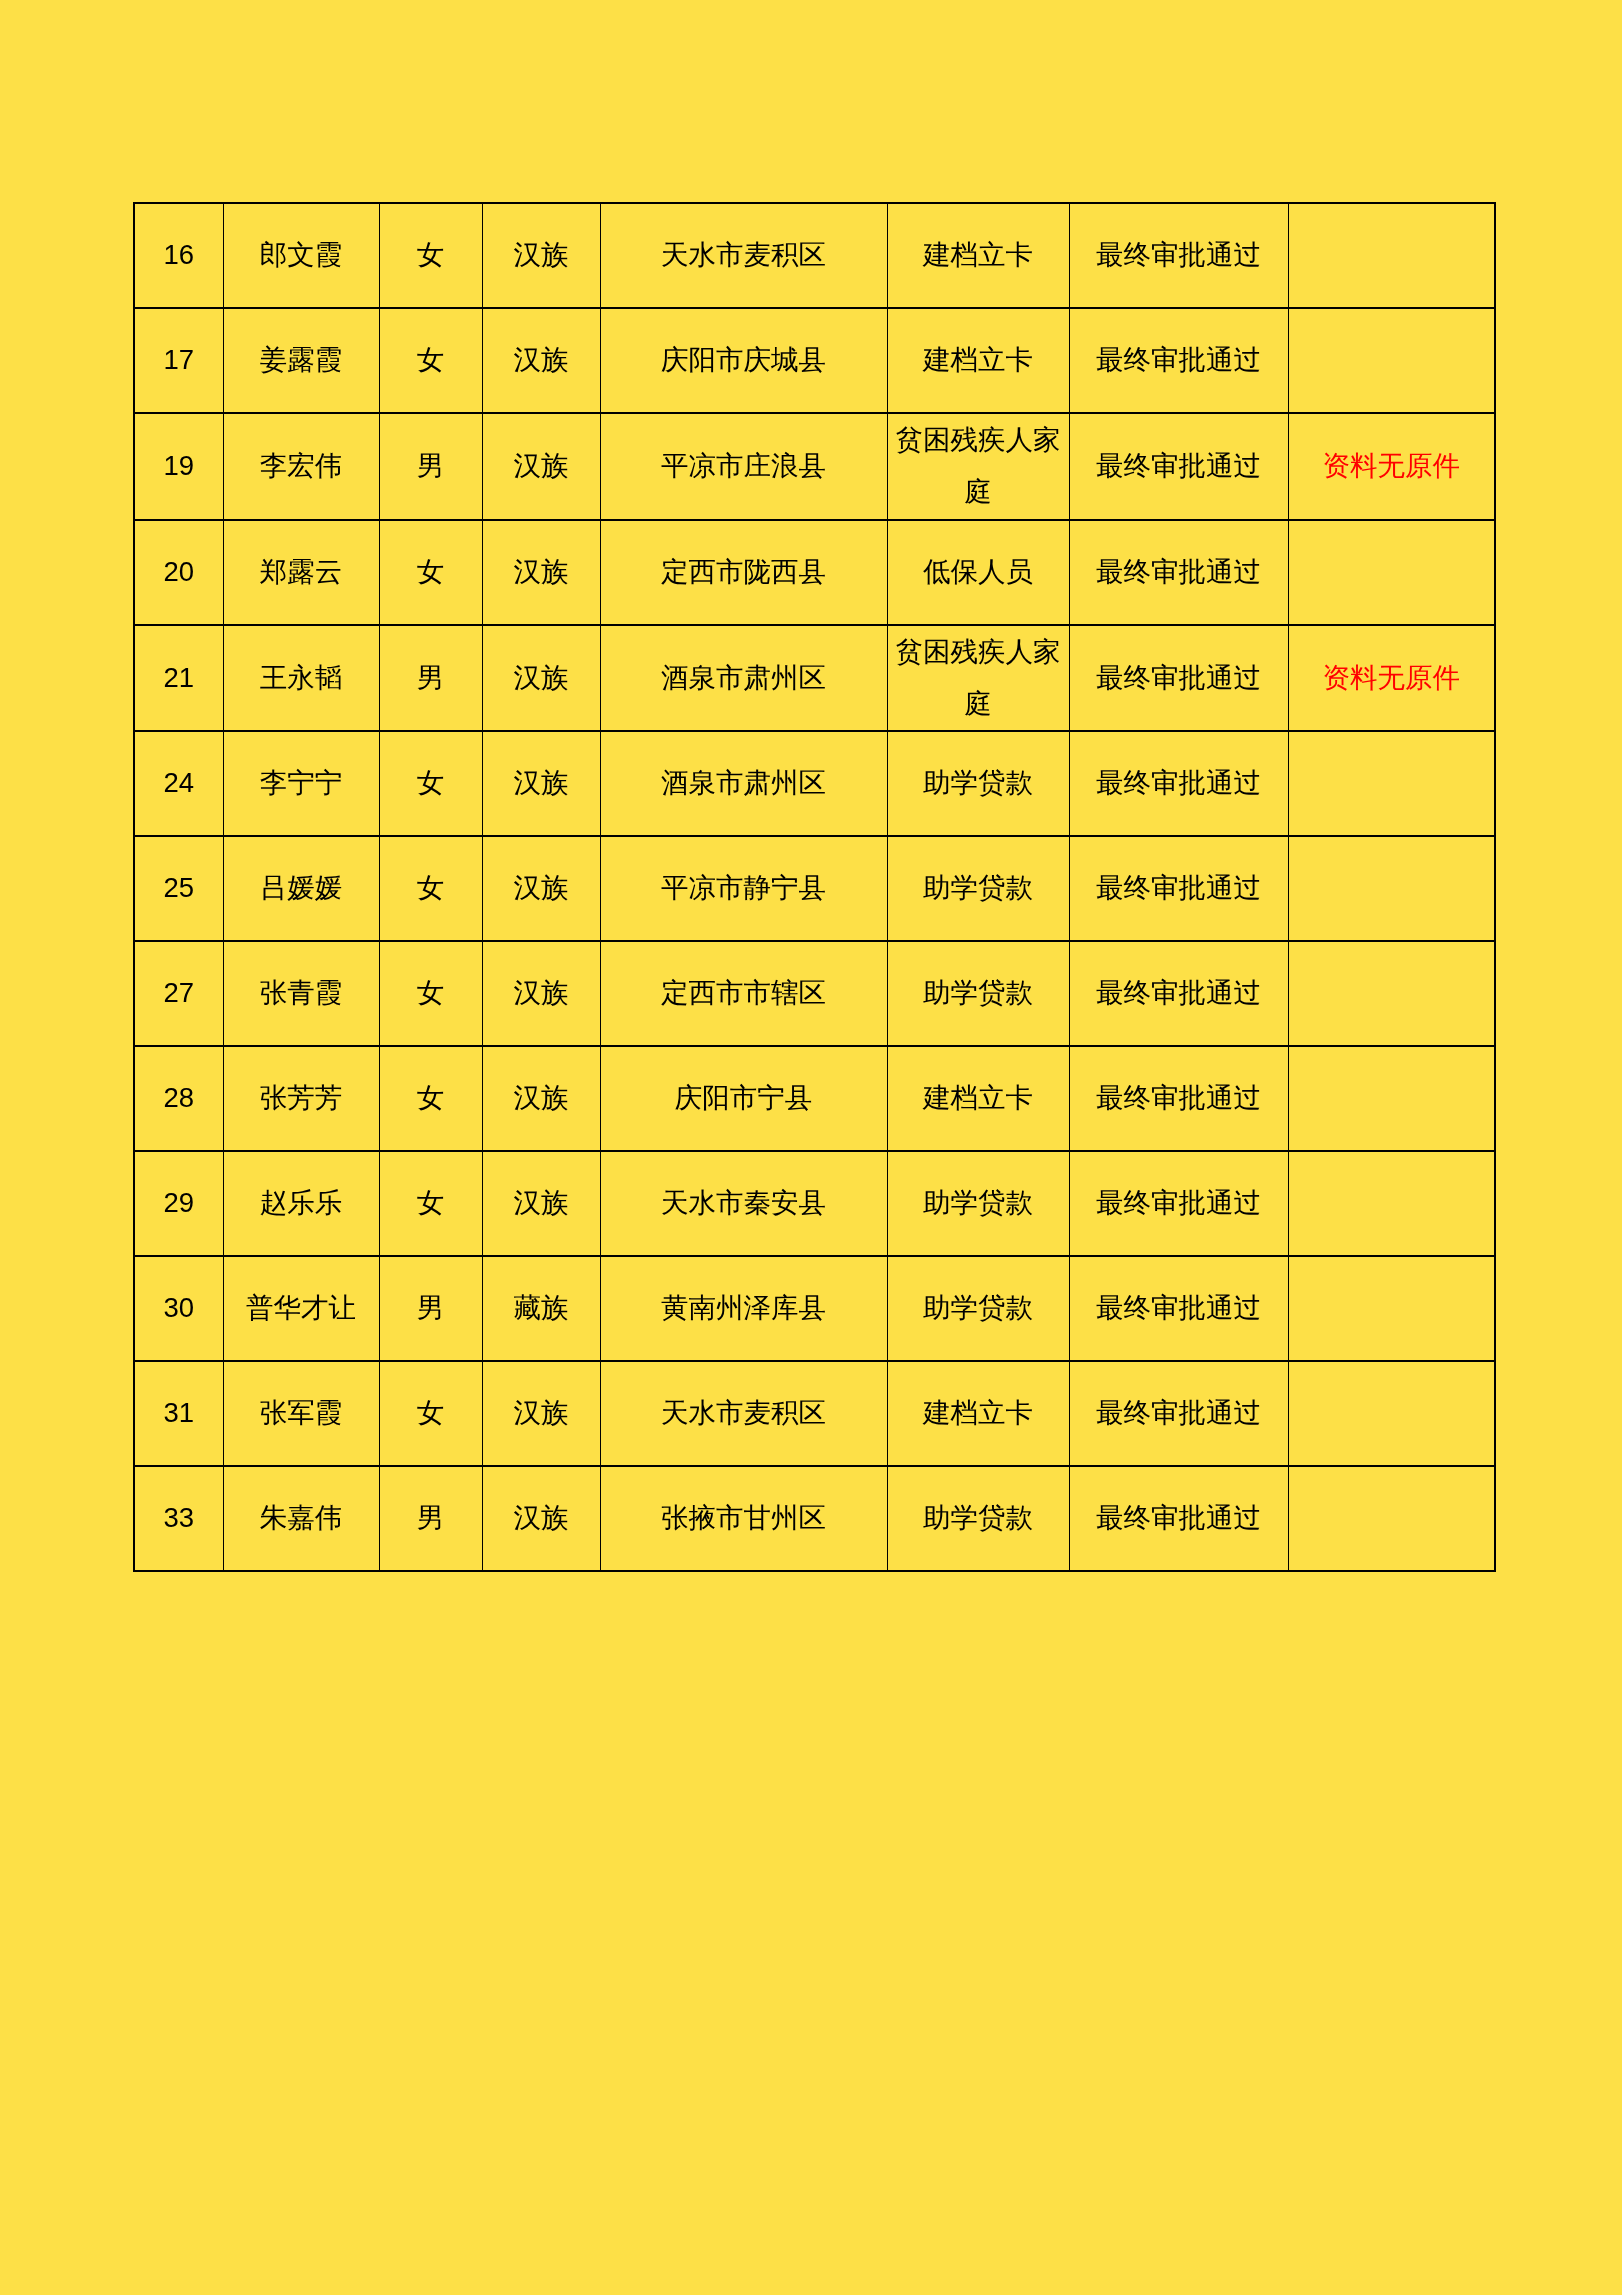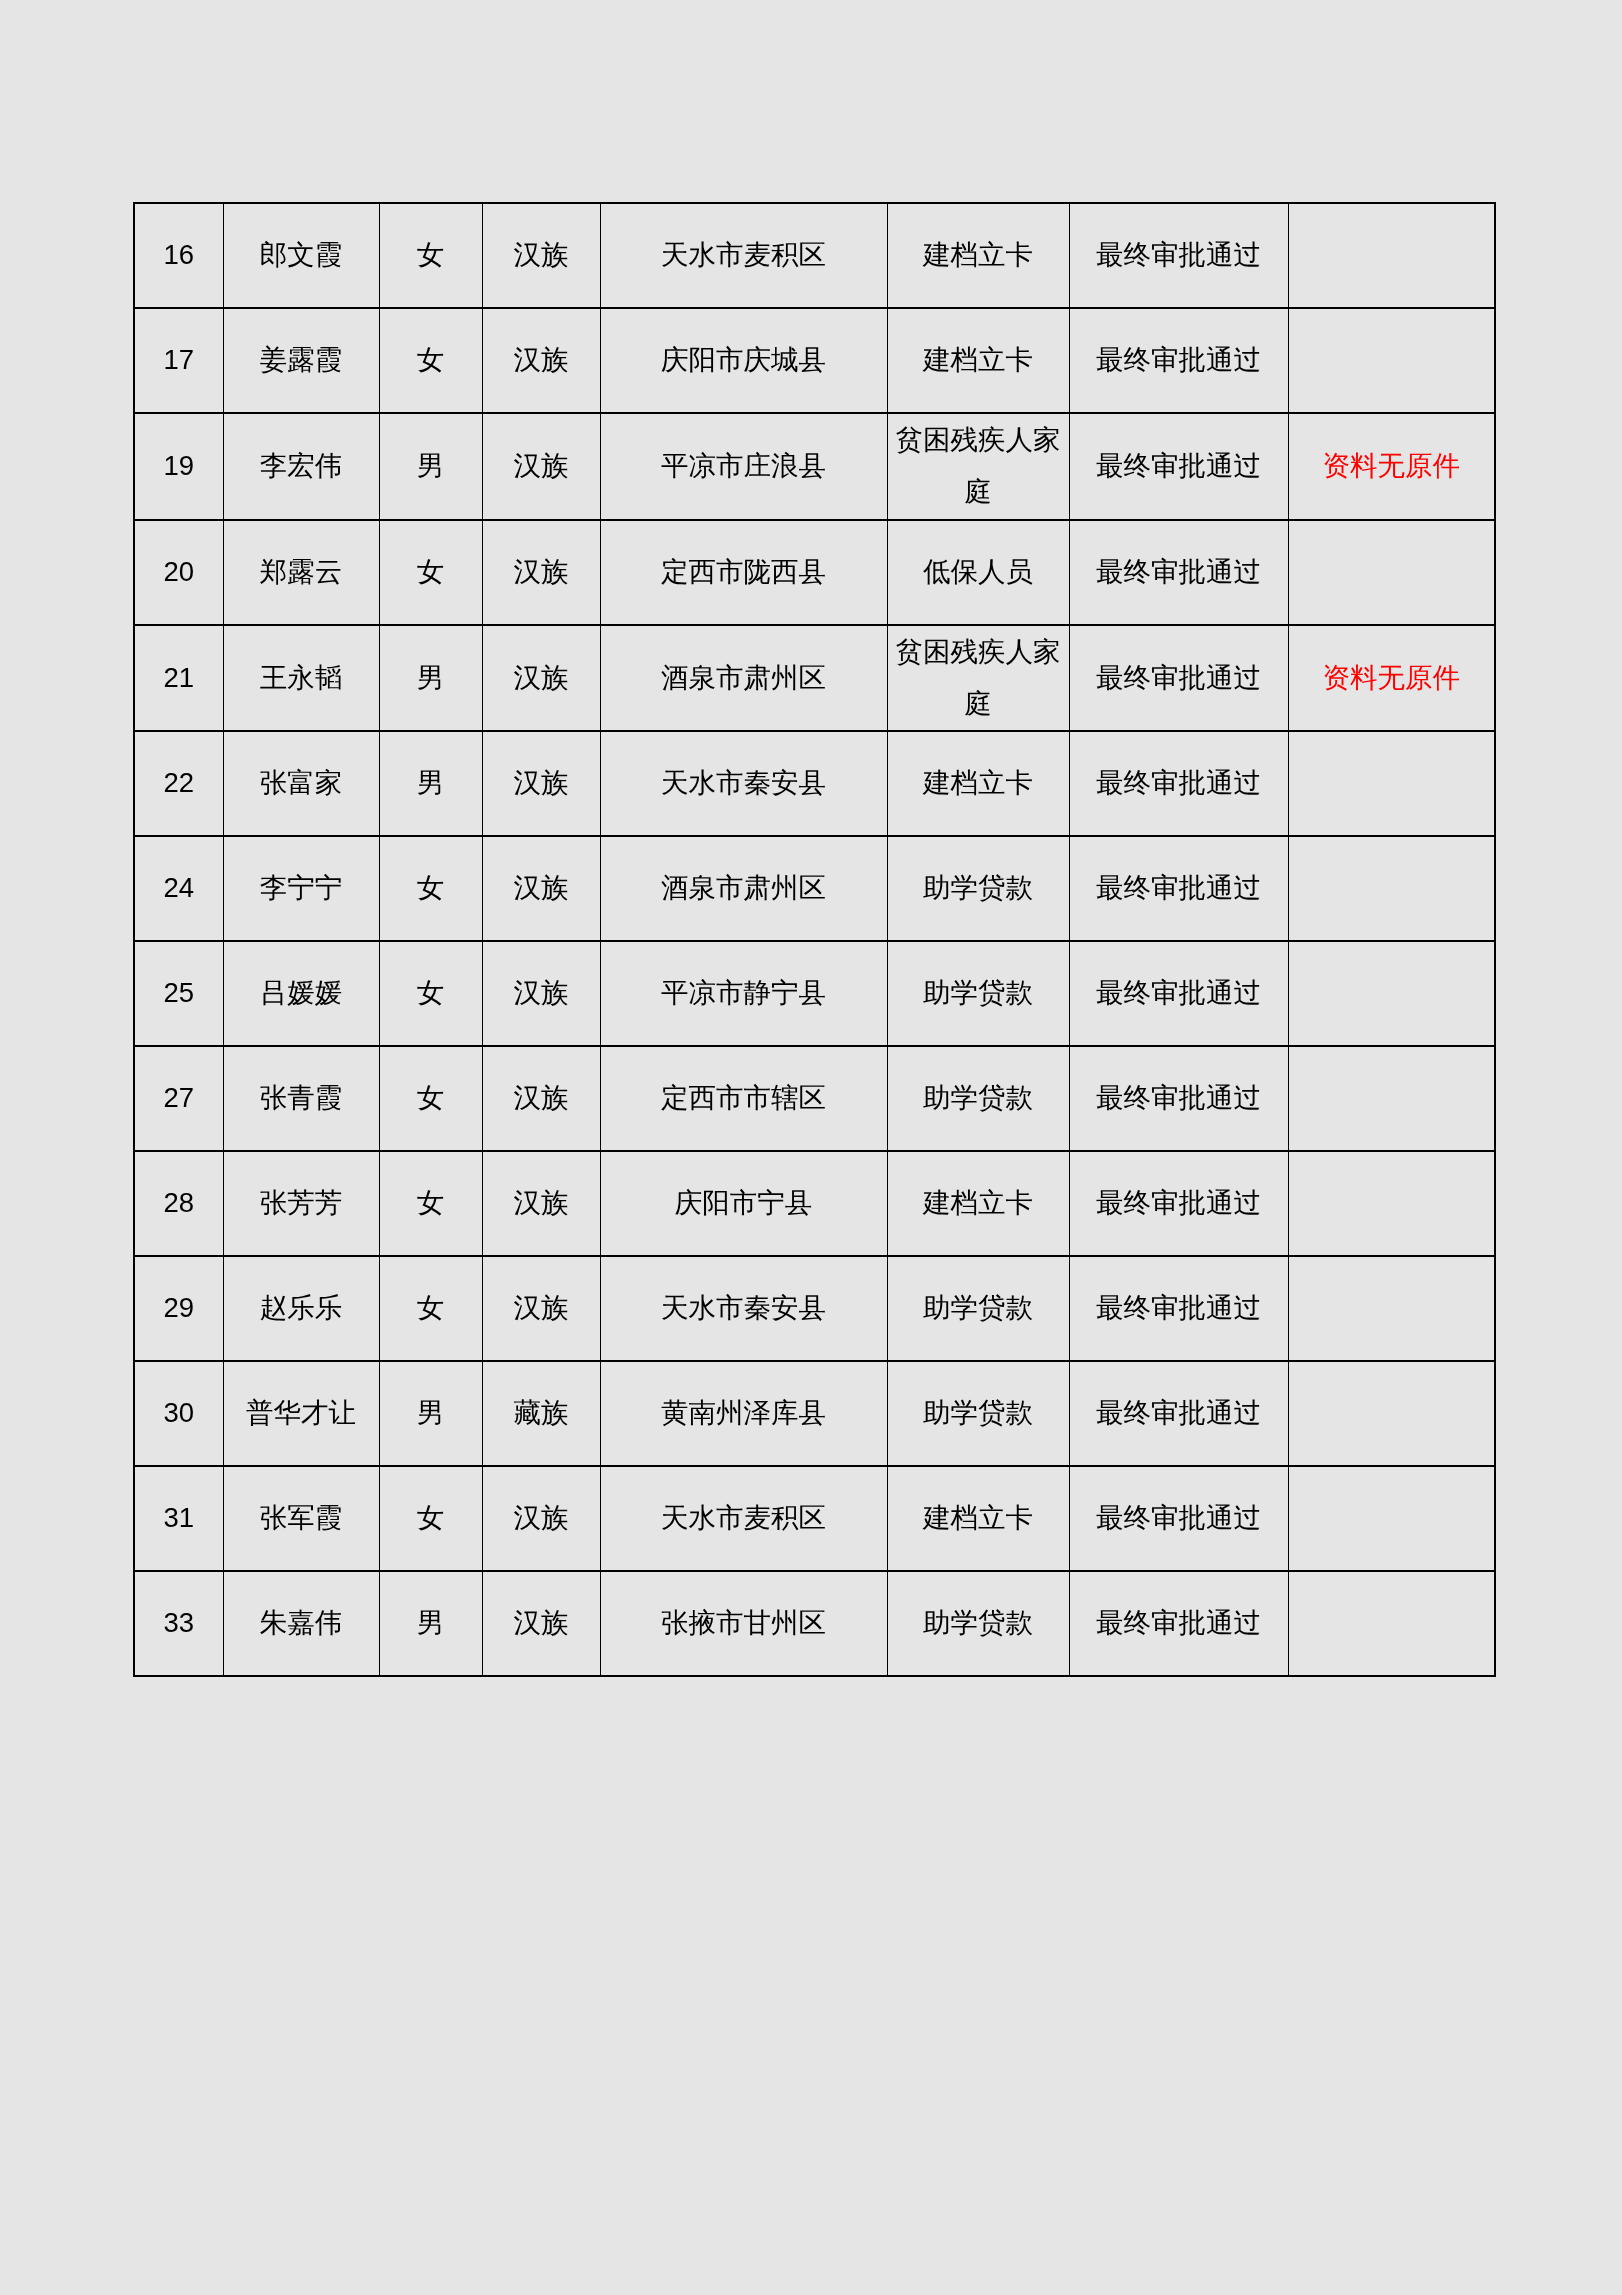--- a/index.html
+++ b/index.html
@@ -5,21 +5,21 @@
 <style>
   html, body {
     margin: 0;
     padding: 0;
     background: #ffffff;
   }
   .page {
     position: relative;
     width: 1623px;
     height: 2295px;
-    background: #e5e5e5;
+    background: #fde047;
     font-family: "Liberation Sans", sans-serif;
     color: #000000;
   }
   table.roster {
     position: absolute;
     left: 133px;
     top: 202px;
     width: 1361px;
     border-collapse: collapse;
     table-layout: fixed;
@@ -110,30 +110,20 @@
     <td>21</td>
     <td>王永韬</td>
     <td>男</td>
     <td>汉族</td>
     <td>酒泉市肃州区</td>
     <td>贫困残疾人家庭</td>
     <td>最终审批通过</td>
     <td style="color: rgb(255, 0, 0);">资料无原件</td>
   </tr>
         <tr>
-    <td>22</td>
-    <td>张富家</td>
-    <td>男</td>
-    <td>汉族</td>
-    <td>天水市秦安县</td>
-    <td>建档立卡</td>
-    <td>最终审批通过</td>
-    <td></td>
-  </tr>
-        <tr>
     <td>24</td>
     <td>李宁宁</td>
     <td>女</td>
     <td>汉族</td>
     <td>酒泉市肃州区</td>
     <td>助学贷款</td>
     <td>最终审批通过</td>
     <td></td>
   </tr>
         <tr>

